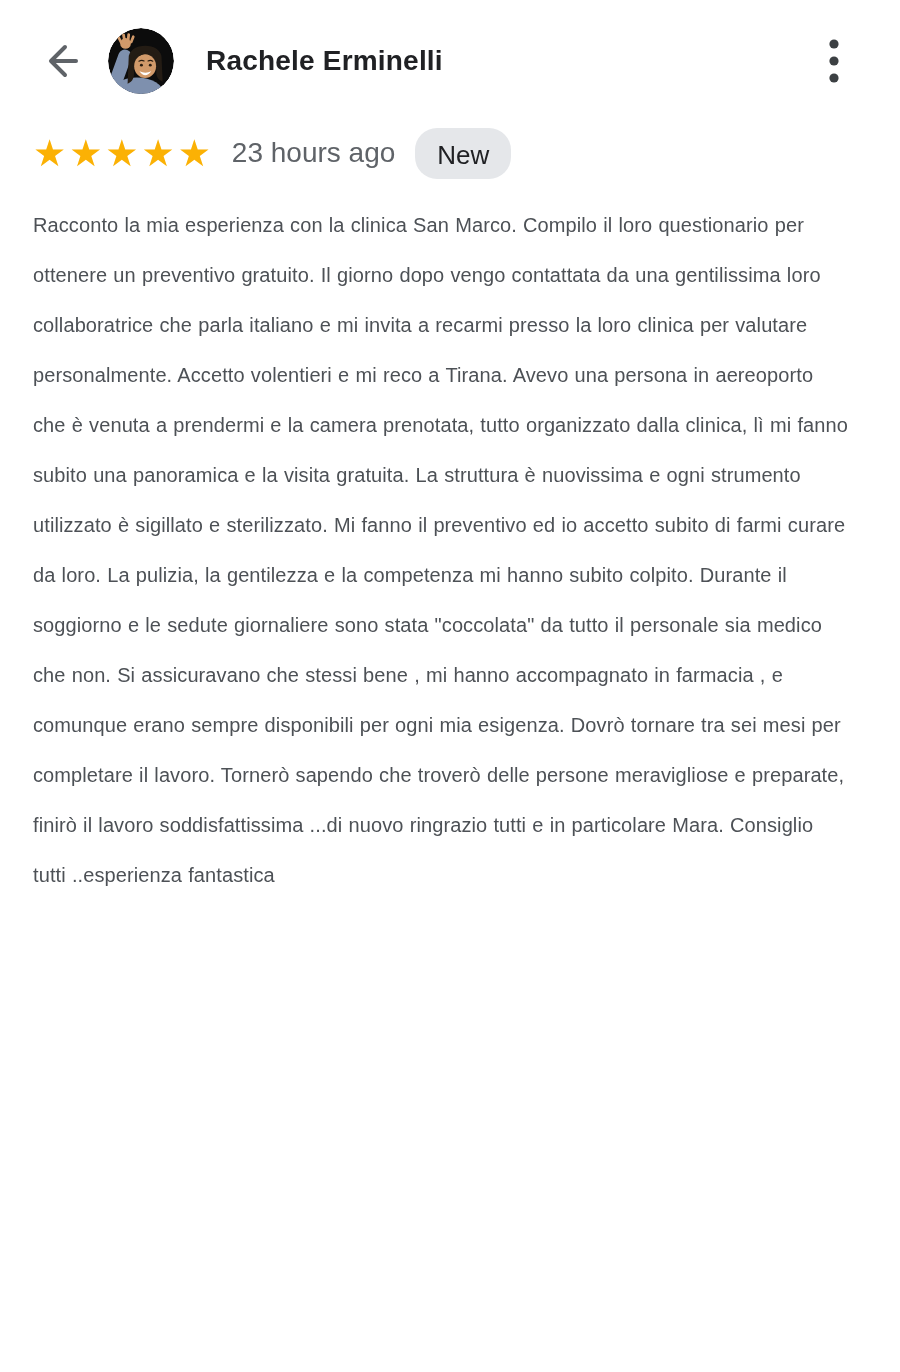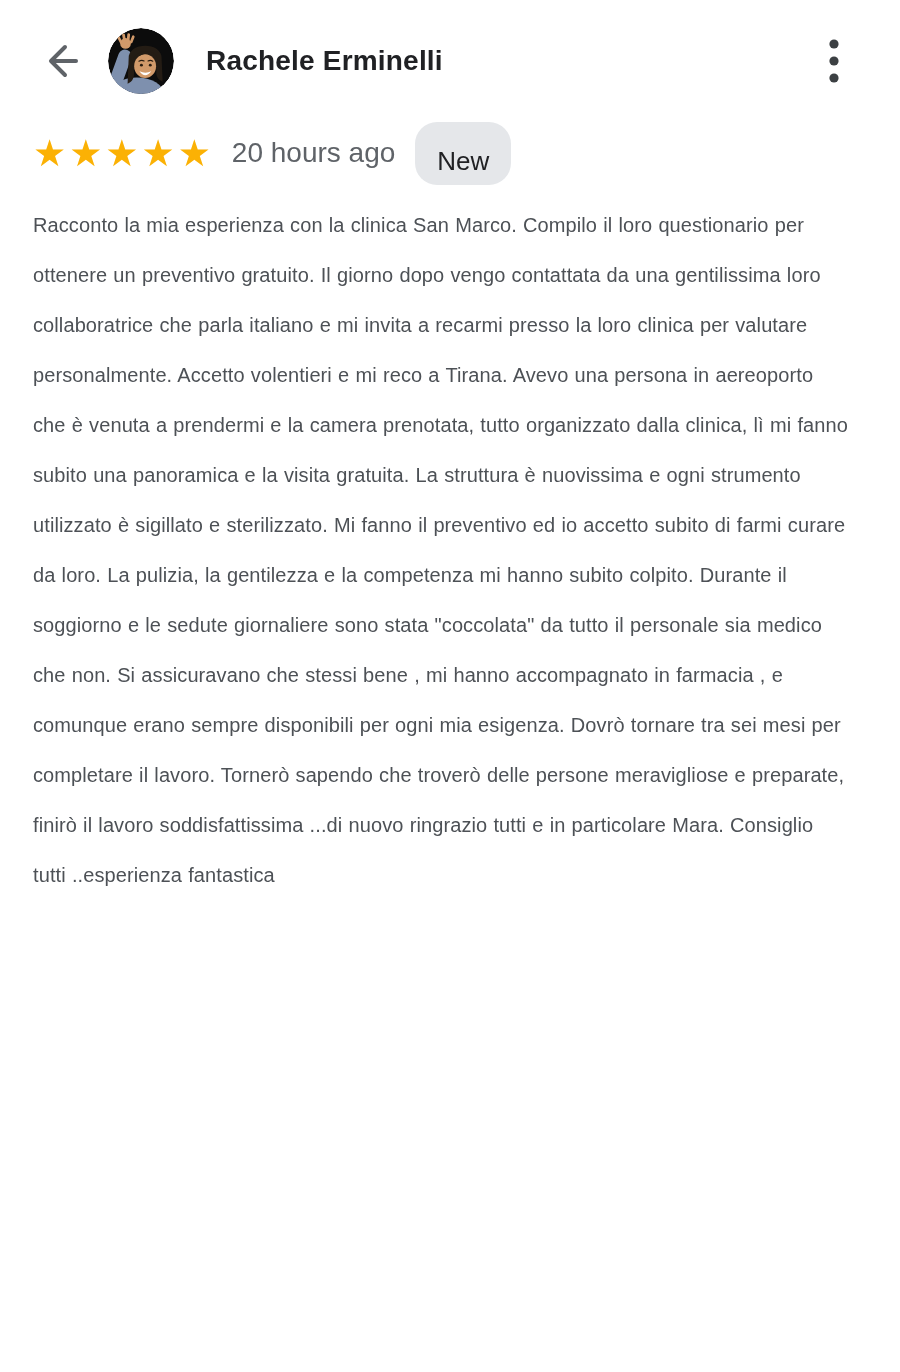--- a/index.html
+++ b/index.html
@@ -56,21 +56,21 @@
     letter-spacing:3px;font-family:"DejaVu Sans",sans-serif;
     white-space:nowrap;
   }
   .time{
     margin-left:18px;font-size:28px;color:var(--muted_text);
     white-space:nowrap;
   }
   .badge{
     margin-left:20px;background:var(--badge_bg);color:var(--title_text);
     font-size:26px;line-height:1;
-    padding:26px 22px 11px;border-radius:22px;white-space:nowrap;
+    padding:14px 22px 11px;border-radius:22px;white-space:nowrap;
   }
 
   
   .review-body{
     margin:24px 50px 0 33px;
     font-size:20px;line-height:50px;color:var(--body_text);
     letter-spacing:.1px;
     word-spacing:.5px;
   }
 </style>
@@ -134,19 +134,19 @@
         <circle cx="6" cy="6" r="4.6" fill="#3c4043"></circle>
         <circle cx="6" cy="23" r="4.6" fill="#3c4043"></circle>
         <circle cx="6" cy="40" r="4.6" fill="#3c4043"></circle>
       </svg>
     </button>
 
   </header>
 
   <div class="rating-row">
     <span class="stars">★★★★★</span>
-    <span class="time">20 hours ago</span>
+    <span class="time">23 hours ago</span>
     <span class="badge">New</span>
   </div>
 
   <p class="review-body">Racconto la mia esperienza con la clinica San Marco. Compilo il loro questionario per ottenere un preventivo gratuito. Il giorno dopo vengo contattata da una gentilissima loro collaboratrice che parla italiano e mi invita a recarmi presso la loro clinica per valutare personalmente. Accetto volentieri e mi reco a Tirana. Avevo una persona in aereoporto che è venuta a prendermi e la camera prenotata, tutto organizzato dalla clinica, lì mi fanno subito una panoramica e la visita gratuita. La struttura è nuovissima e ogni strumento utilizzato è sigillato e sterilizzato. Mi fanno il preventivo ed io accetto subito di farmi curare da loro. La pulizia, la gentilezza e la competenza mi hanno subito colpito. Durante il soggiorno e le sedute giornaliere sono stata "coccolata" da tutto il personale sia medico che non. Si assicuravano che stessi bene , mi hanno accompagnato in farmacia , e comunque erano sempre disponibili per ogni mia esigenza. Dovrò tornare tra sei mesi per completare il lavoro. Tornerò sapendo che troverò delle persone meravigliose e preparate, finirò il lavoro soddisfattissima ...di nuovo ringrazio tutti e in particolare Mara. Consiglio tutti ..esperienza fantastica</p>
 
 </div>
 
 </body></html>

